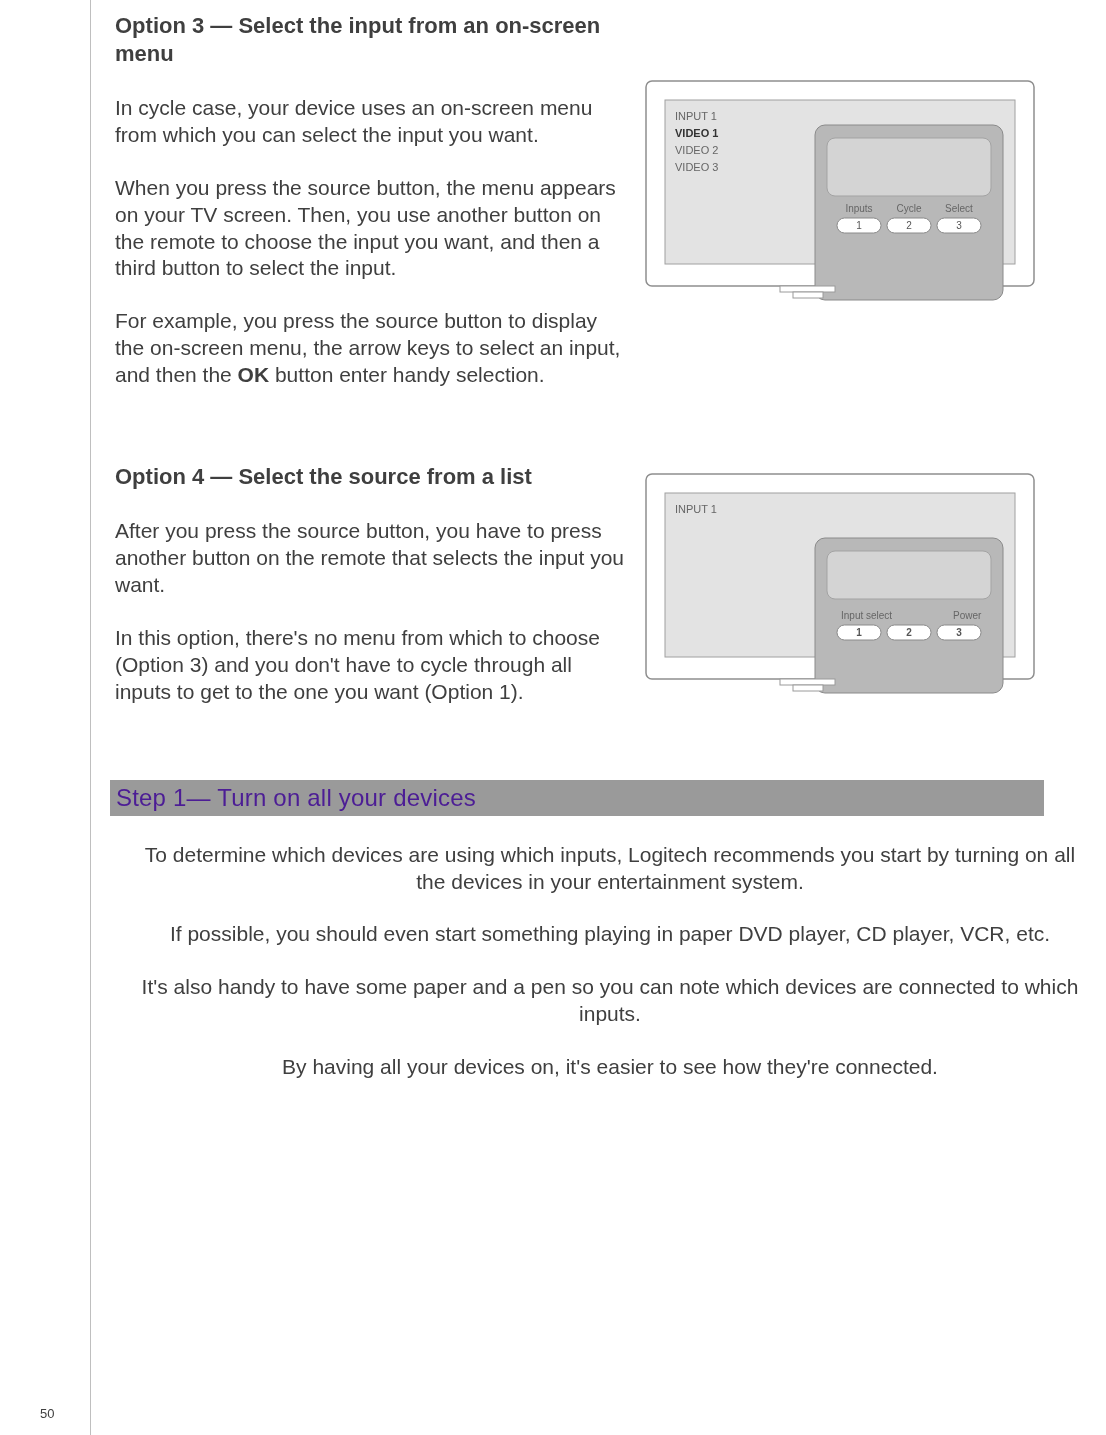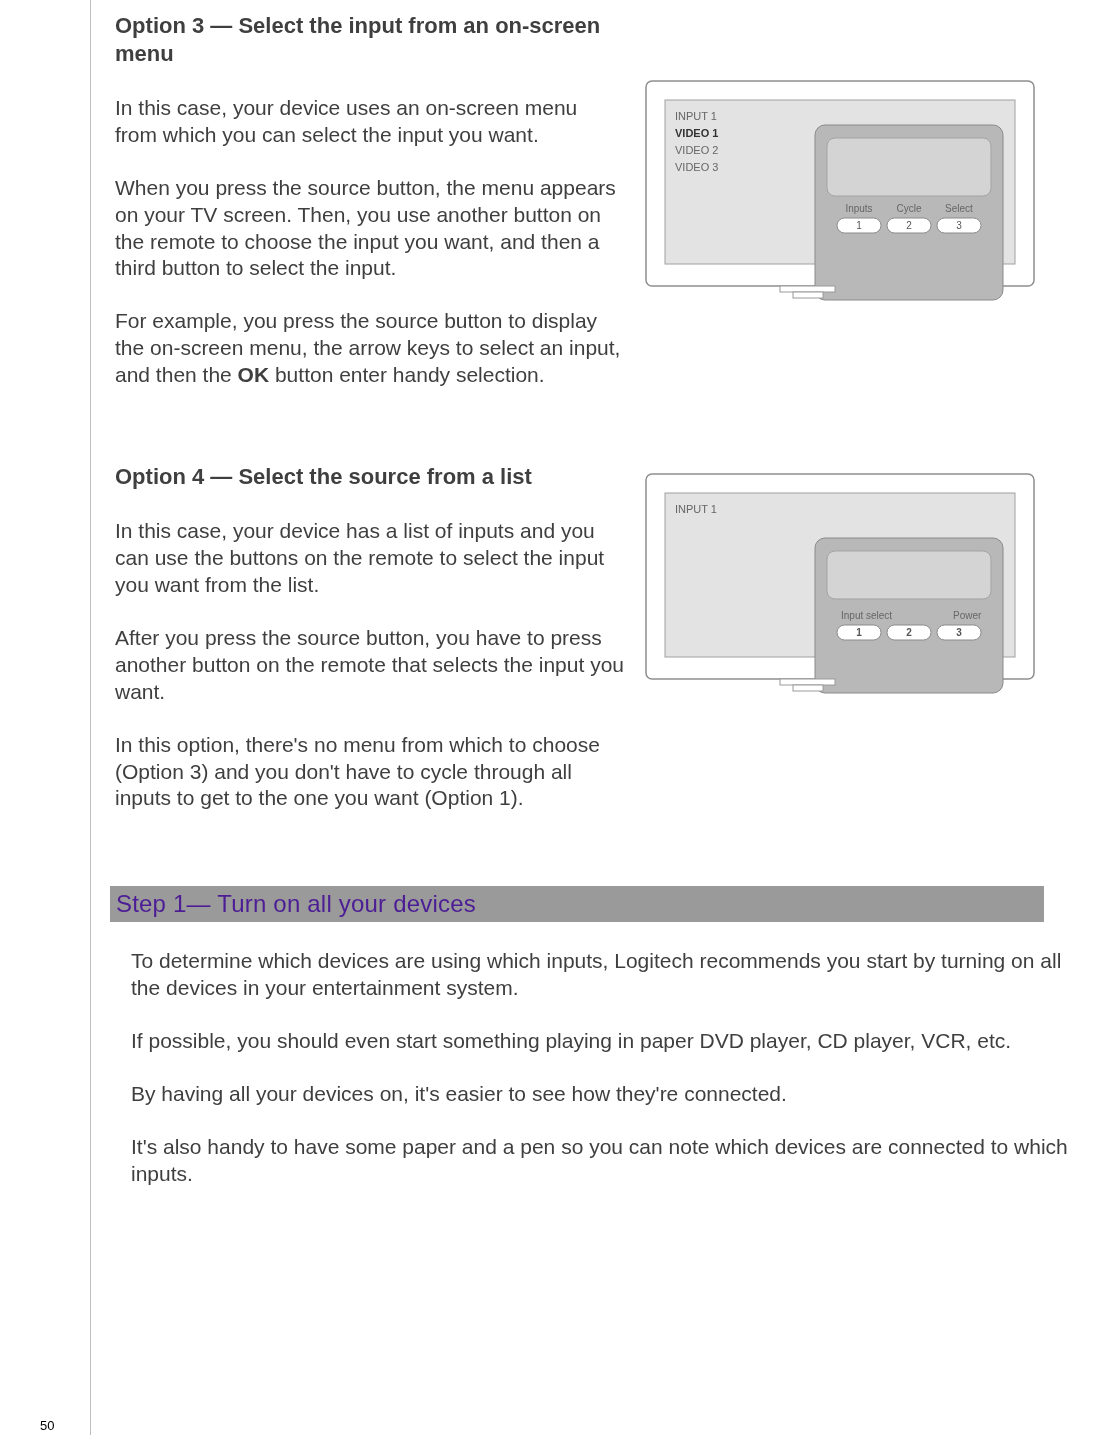--- a/index.html
+++ b/index.html
@@ -59,42 +59,43 @@
     font-size: 24px;
     padding: 4px 8px 4px 6px;
     margin-left: -5px;
     margin-right: 45px;
     margin-bottom: 26px;
     letter-spacing: 0.2px;
   }
   .stepbody {
     padding-left: 16px;
     padding-right: 0;
+    text-align: center;
   }
   .stepbody .para {
     max-width: 970px;
   }
   .pagenum {
     position: absolute;
     left: 40px;
-    bottom: 2px;
+    bottom: 14px;
     font-size: 13px;
-    color: #000000;
+    color: #404040;
   }
 </style>
 </head>
 <body>
 <div class="vline"></div>
 
 <div class="page">
 
   <div class="section">
     <div class="textcol">
       <div class="heading">Option 3 — Select the input from an on-screen menu</div>
-      <div class="para">In this case, your device uses an on-screen menu from which you can select the input you want.</div>
+      <div class="para">In cycle case, your device uses an on-screen menu from which you can select the input you want.</div>
       <div class="para">When you press the source button, the menu appears on your TV screen. Then, you use another button on the remote to choose the input you want, and then a third button to select the input.</div>
       <div class="para">
         <span>For example, you press the source button to display the on-screen menu, the arrow keys to select an input, and then the </span><span class="bold">OK</span><span> button enter handy selection.</span>
       </div>
     </div>
     <div class="illus">
       <svg width="390" height="240" viewBox="0 0 390 240">
 
         <rect x="1" y="1" width="388" height="205" rx="6" fill="#fff" stroke="#8e8e8e" stroke-width="1.5"></rect>
 
@@ -127,21 +128,20 @@
 
         <rect x="135" y="206" width="55" height="6" fill="#fff" stroke="#9a9a9a"></rect>
         <rect x="148" y="212" width="30" height="6" fill="#fff" stroke="#9a9a9a"></rect>
       </svg>
     </div>
   </div>
 
   <div class="section">
     <div class="textcol">
       <div class="heading">Option 4 — Select the source from a list</div>
-      <div class="para">In this case, your device has a list of inputs and you can use the buttons on the remote to select the input you want from the list.</div>
       <div class="para">After you press the source button, you have to press another button on the remote that selects the input you want.</div>
       <div class="para">In this option, there's no menu from which to choose (Option 3) and you don't have to cycle through all inputs to get to the one you want (Option 1).</div>
     </div>
     <div class="illus" style="padding-top:10px;">
       <svg width="390" height="240" viewBox="0 0 390 240">
         <rect x="1" y="1" width="388" height="205" rx="6" fill="#fff" stroke="#8e8e8e" stroke-width="1.5"></rect>
         <rect x="20" y="20" width="350" height="164" fill="#e3e3e3" stroke="#a0a0a0"></rect>
         <text x="30" y="40" font-family="Arial, sans-serif" font-size="11" fill="#666">INPUT 1</text>
 
         <rect x="170" y="65" width="188" height="155" rx="10" fill="#b8b8b8" stroke="#8a8a8a"></rect>
@@ -164,19 +164,19 @@
         <rect x="135" y="206" width="55" height="6" fill="#fff" stroke="#9a9a9a"></rect>
         <rect x="148" y="212" width="30" height="6" fill="#fff" stroke="#9a9a9a"></rect>
       </svg>
     </div>
   </div>
 
   <div class="stepbar">Step 1— Turn on all your devices</div>
   <div class="stepbody">
     <div class="para">To determine which devices are using which inputs, Logitech recommends you start by turning on all the devices in your entertainment system.</div>
     <div class="para">If possible, you should even start something playing in paper DVD player, CD player, VCR, etc.</div>
+    <div class="para">It's also handy to have some paper and a pen so you can note which devices are connected to which inputs.</div>
     <div class="para">By having all your devices on, it's easier to see how they're connected.</div>
-    <div class="para">It's also handy to have some paper and a pen so you can note which devices are connected to which inputs.</div>
   </div>
 
 </div>
 
 <div class="pagenum">50</div>
 
 </body></html>

